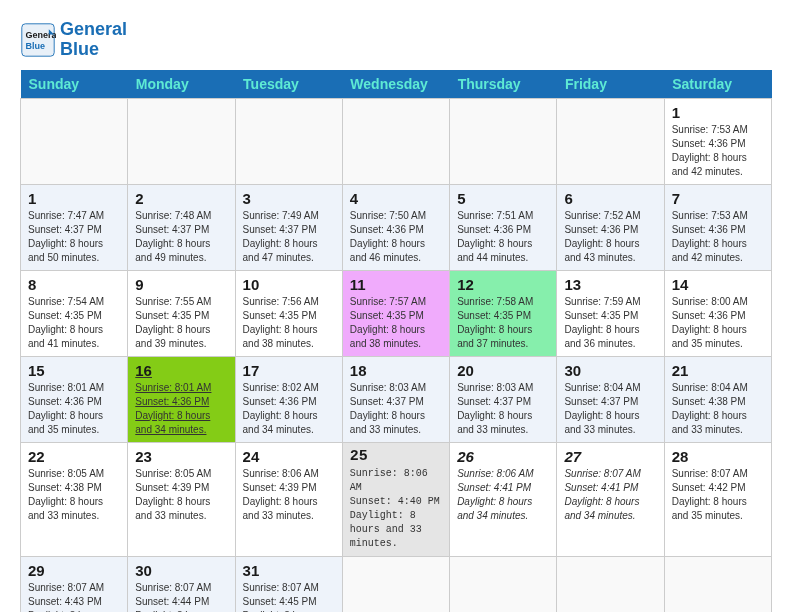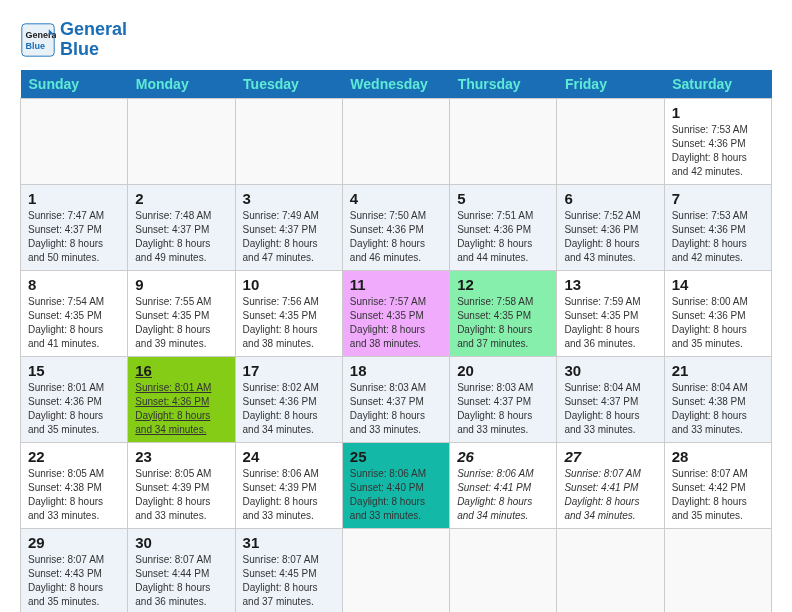--- a/index.html
+++ b/index.html
@@ -332,21 +332,21 @@
         </div>
       </td>
         <td style="background: rgb(255, 255, 255);">
         <div class="day-number">24</div>
         <div class="day-info">
           Sunrise: 8:06 AM<br>
           Sunset: 4:39 PM<br>
           Daylight: 8 hours and 33 minutes.
         </div>
       </td>
-        <td style="background: #14b8a6;">
+        <td style="background: #e5e5e5; font-family: Liberation Mono, monospace;">
         <div class="day-number">25</div>
         <div class="day-info">
           Sunrise: 8:06 AM<br>
           Sunset: 4:40 PM<br>
           Daylight: 8 hours and 33 minutes.
         </div>
       </td>
         <td style="background: rgb(255, 255, 255); font-style: italic;">
         <div class="day-number">26</div>
         <div class="day-info">

